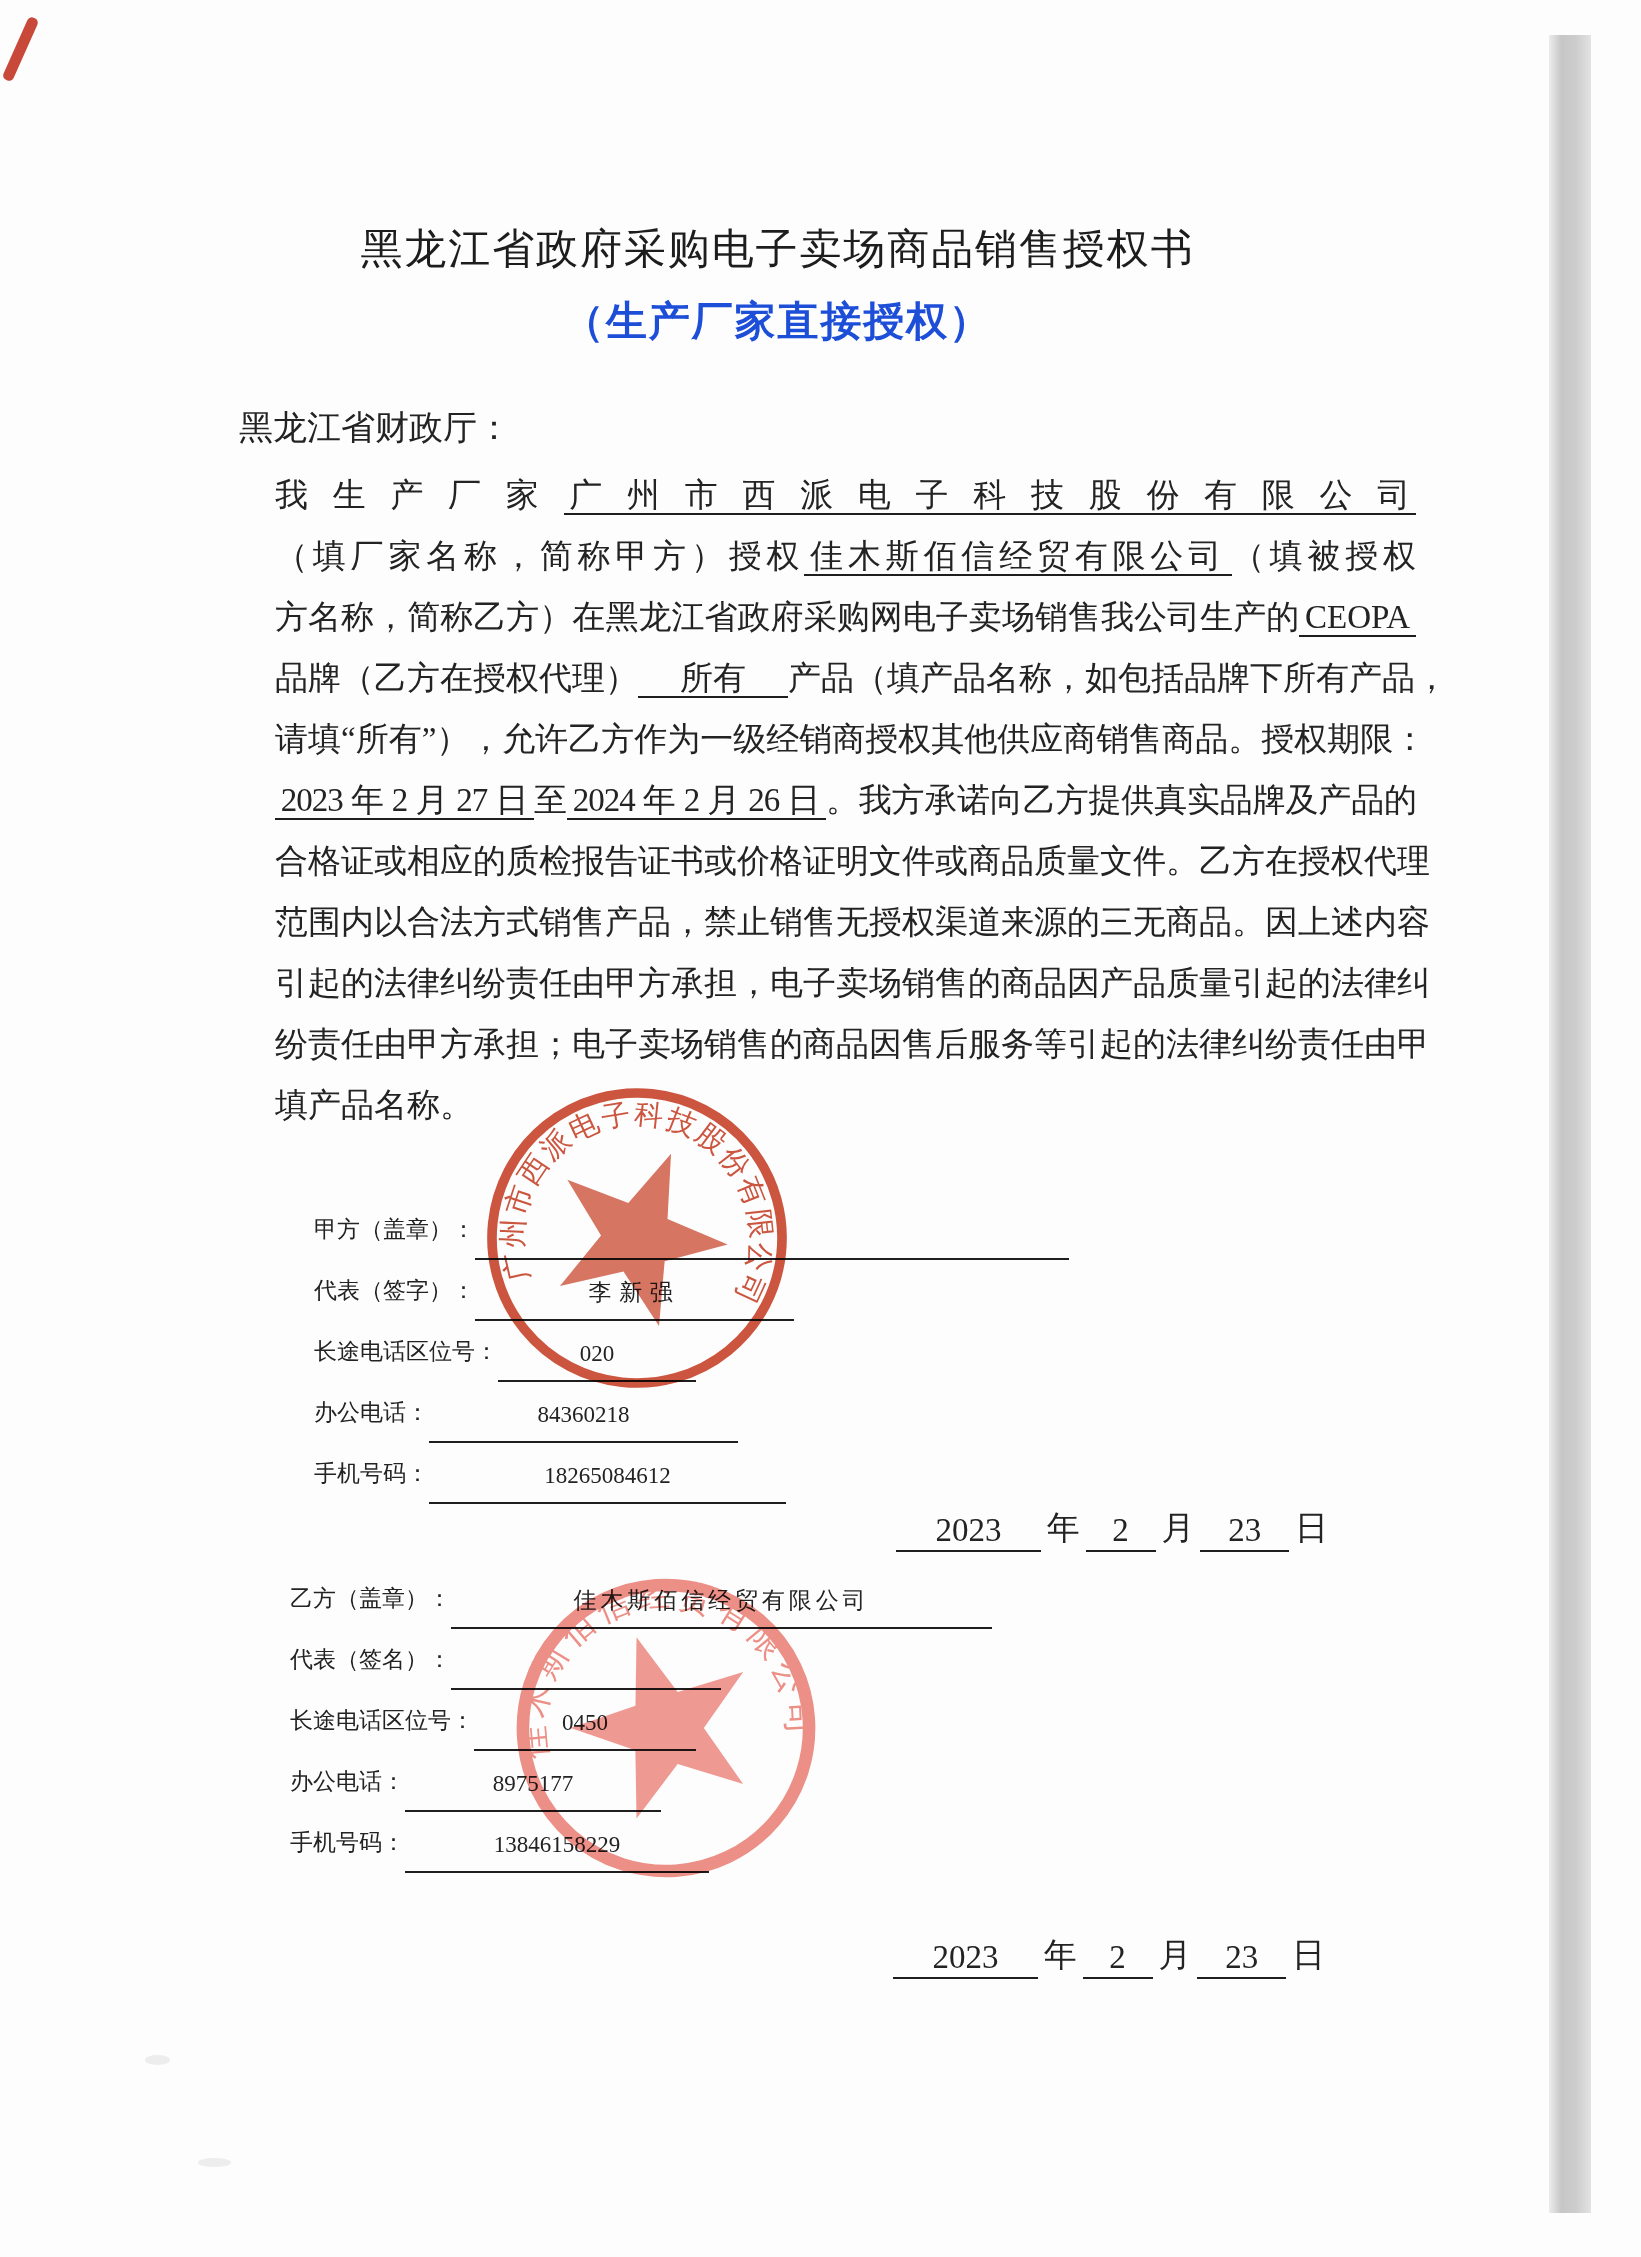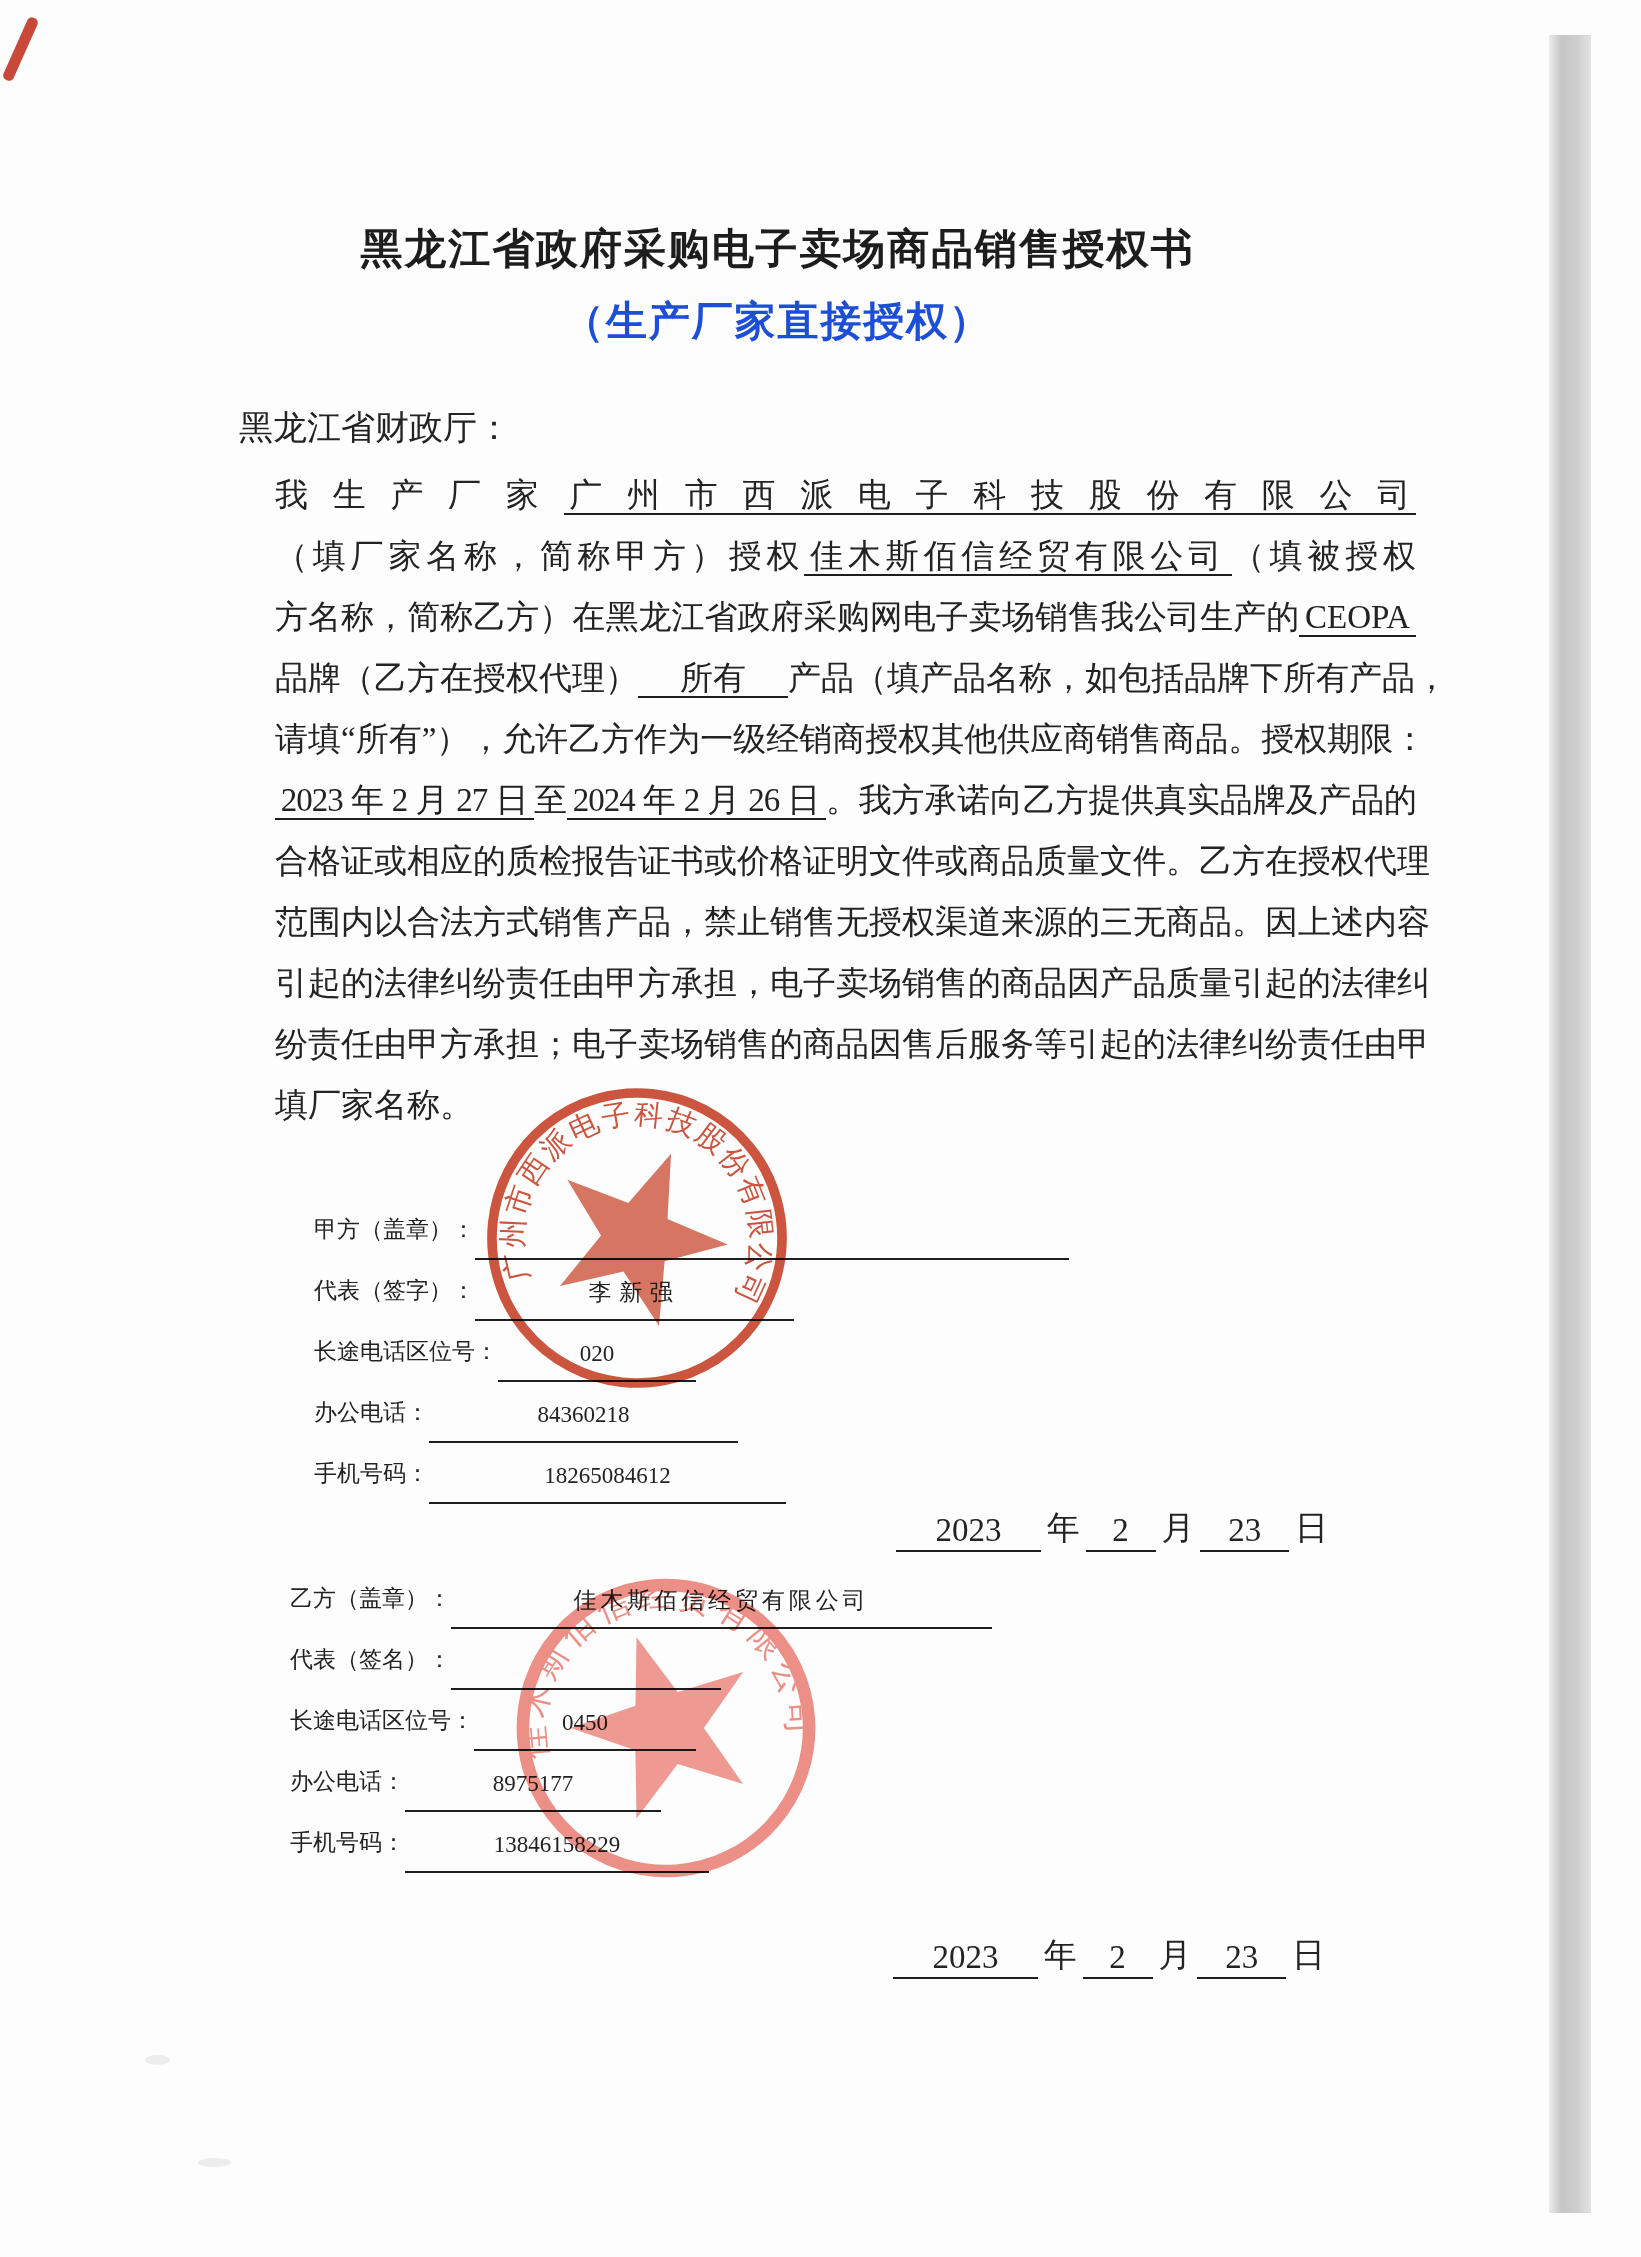--- a/index.html
+++ b/index.html
@@ -21,21 +21,21 @@
     background:#c23524;transform:rotate(24deg);border-radius:4.8px;opacity:.9;
   }
   .smudge{position:absolute;background:#e3e3e3;border-radius:50%;opacity:.6;}
   .smudge.s1{left:145px;top:2055px;width:25px;height:9.7px;}
   .smudge.s2{left:198px;top:2158px;width:33px;height:8.7px;}
 
   
   .title-wrap{position:absolute;left:145px;top:220px;width:1265px;text-align:center;}
   .title-1{
     font-family:"Liberation Sans","DejaVu Sans",sans-serif;
-    font-weight:700;font-size:42px;line-height:58px;letter-spacing:1.9px;color:#1d1d1d;
+    font-weight:400;font-size:42px;line-height:58px;letter-spacing:1.9px;color:#1d1d1d;
   }
   .title-2{
     font-family:"Liberation Sans","DejaVu Sans",sans-serif;
     font-weight:700;font-size:41px;line-height:56px;margin-top:15.4px;letter-spacing:1.9px;color:#1d4ed8;
   }
 
   
   .salutation{position:absolute;left:239px;top:406px;width:1173px;font-size:34px;line-height:44px;}
   .body-block{position:absolute;left:246px;top:465px;width:1170px;}
   .bline{
@@ -105,21 +105,21 @@
     <div class="bline"><span>我生产厂家</span><span class="u">广州市西派电子科技股份有限公司</span></div>
     <div class="bline"><span>（填厂家名称，简称甲方）授权</span><span class="u">佳木斯佰信经贸有限公司</span><span>（填被授权</span></div>
     <div class="bline"><span>方名称，简称乙方）在黑龙江省政府采购网电子卖场销售我公司生产的</span><span class="u">CEOPA</span></div>
     <div class="bline"><span>品牌（乙方在授权代理）</span><span class="u pad">所有</span><span>产品（填产品名称，如包括品牌下所有产品，</span></div>
     <div class="bline">请填“所有”），允许乙方作为一级经销商授权其他供应商销售商品。授权期限：</div>
     <div class="bline tight"><span class="u">2023 年 2 月 27 日</span><span>至</span><span class="u">2024 年 2 月 26 日</span><span>。我方承诺向乙方提供真实品牌及产品的</span></div>
     <div class="bline">合格证或相应的质检报告证书或价格证明文件或商品质量文件。乙方在授权代理</div>
     <div class="bline">范围内以合法方式销售产品，禁止销售无授权渠道来源的三无商品。因上述内容</div>
     <div class="bline">引起的法律纠纷责任由甲方承担，电子卖场销售的商品因产品质量引起的法律纠</div>
     <div class="bline">纷责任由甲方承担；电子卖场销售的商品因售后服务等引起的法律纠纷责任由甲</div>
-    <div class="bline short">填厂家名称。</div>
+    <div class="bline short">填产品名称。</div>
   </div>
 
   <div class="form-a">
     <div class="frow"><span>甲方（盖章）：</span><span class="uline w-sealA"></span></div>
     <div class="frow"><span>代表（签字）：</span><span class="uline w-repA">李新强</span></div>
     <div class="frow"><span>长途电话区位号：</span><span class="uline w-areaA">020</span></div>
     <div class="frow"><span>办公电话：</span><span class="uline w-offA">84360218</span></div>
     <div class="frow"><span>手机号码：</span><span class="uline w-mobA">18265084612</span></div>
   </div>
 

